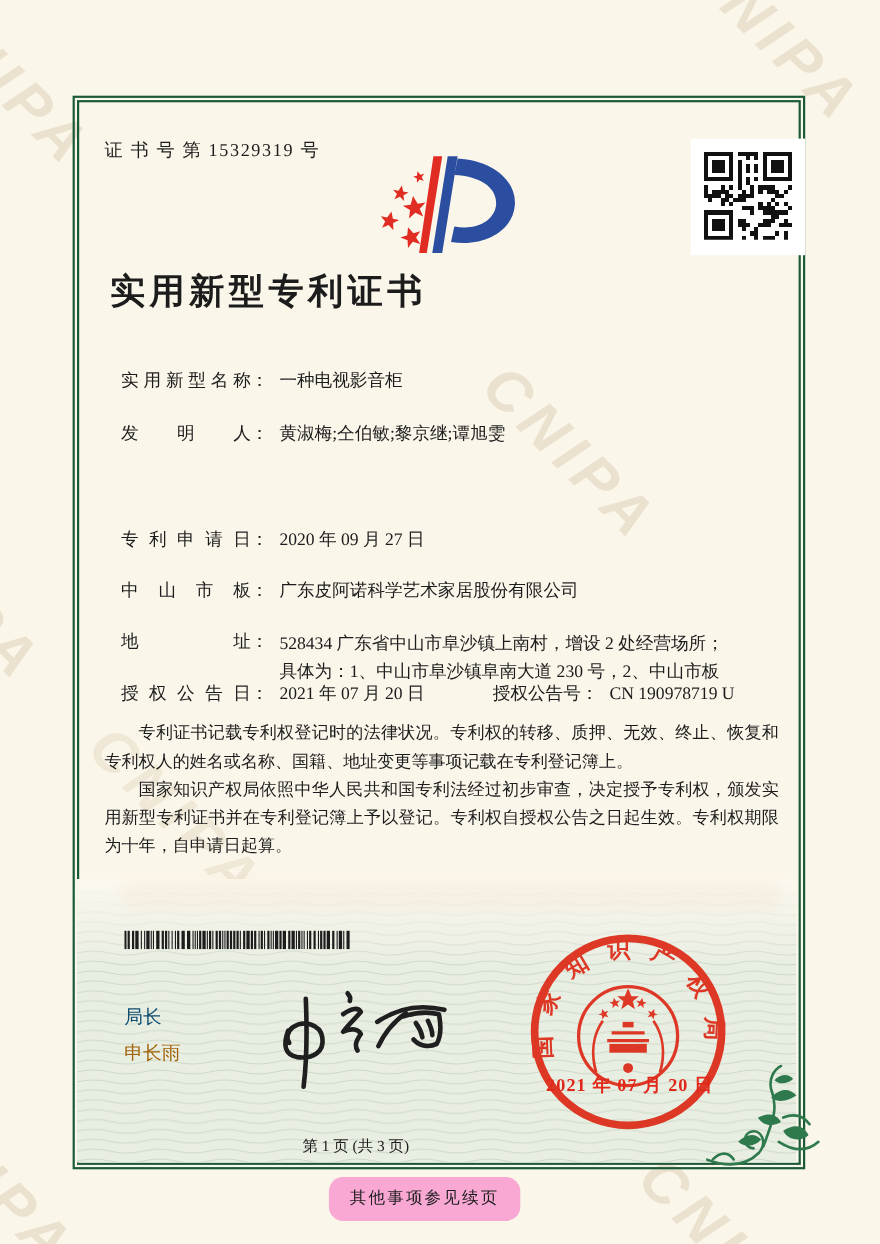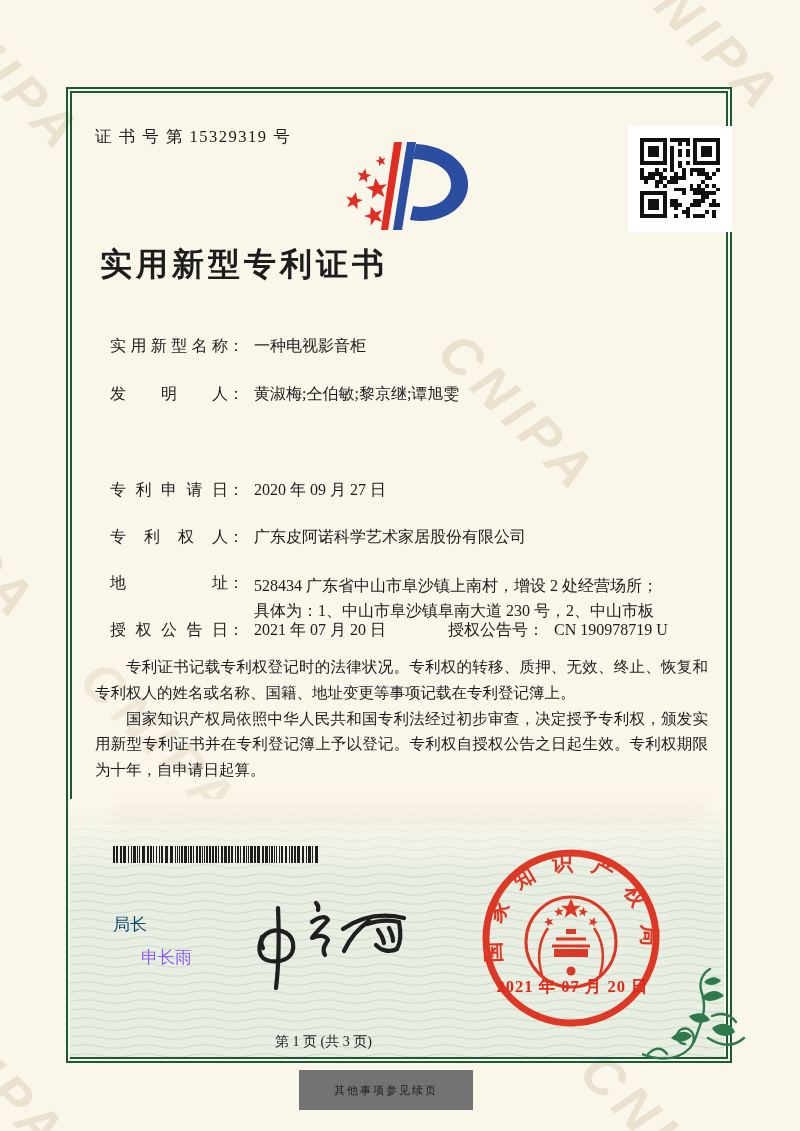--- a/index.html
+++ b/index.html
@@ -26,29 +26,29 @@
   .row .val{margin-left:10px;}
   .addr-lines{display:inline-block;vertical-align:top;margin-left:10px;line-height:25px;white-space:nowrap;}
   .grant2{margin-left:62px;}
   .body-text{position:absolute;left:95px;top:654px;width:613px;font-size:15.5px;line-height:25.8px;
              text-align:justify;}
   .body-text p{margin:0;text-indent:2em;}
   .barcode{position:absolute;left:113px;top:846px;}
   .officer-title{position:absolute;left:113px;top:913px;font-family:"Liberation Sans","DejaVu Sans",sans-serif;
                  font-size:17px;color:#0c4a6e;}
   .officer-name{position:absolute;left:113px;top:946px;font-family:"Liberation Sans","DejaVu Sans",sans-serif;
-                font-size:17px;color:#8b5cf6;margin-left:28px;}
+                font-size:17px;color:#a16207;}
   .signature{position:absolute;left:232px;top:882px;}
   .seal{position:absolute;left:478px;top:845px;}
   .seal-date{position:absolute;left:490px;top:976px;width:165px;text-align:center;
              font-size:16.5px;letter-spacing:1px;color:#e0291a;font-weight:600;z-index:3;}
   .ornament{position:absolute;left:642px;top:968px;z-index:3;}
   .page-info{position:absolute;left:275px;top:1033px;width:155px;text-align:left;font-size:14px;}
-  .cont-box{position:absolute;left:299px;top:1070px;width:174px;height:40px;background:#737373;
-            text-align:center;line-height:40px;font-size:11px;letter-spacing:2px;}
+  .cont-box{position:absolute;left:299px;top:1070px;width:174px;height:40px;background:#f9a8d4;
+            text-align:center;line-height:40px;font-size:15px;letter-spacing:2px;border-radius:13px;}
   .blush{position:absolute;left:110px;top:800px;width:600px;height:26px;background:rgba(226,130,95,0.06);
          filter:blur(6px);border-radius:13px;z-index:1;}
 </style>
 </head>
 <body>
 
 <div id="page">
 
   <div class="wm" style="left:-45px;top:-20px;">CNIPA</div>
   <div class="wm" style="left:655px;top:-60px;">CNIPA</div>
@@ -319,21 +319,21 @@
     <div class="row" style="top:336px;">
       <span class="lab">实用新型名称</span><span>：</span><span class="val">一种电视影音柜</span>
     </div>
     <div class="row" style="top:384px;">
       <span class="lab">发明人</span><span>：</span><span class="val">黄淑梅;仝伯敏;黎京继;谭旭雯</span>
     </div>
     <div class="row" style="top:480px;">
       <span class="lab">专利申请日</span><span>：</span><span class="val">2020 年 09 月 27 日</span>
     </div>
     <div class="row" style="top:527px;">
-      <span class="lab">专利权人</span><span>：</span><span class="val">广东皮阿诺科学艺术家居股份有限公司</span>
+      <span class="lab">中山市板</span><span>：</span><span class="val">广东皮阿诺科学艺术家居股份有限公司</span>
     </div>
     <div class="row" style="top:573px;">
       <span class="lab">地址</span><span>：</span><span class="addr-lines"><span>528434 广东省中山市阜沙镇上南村，增设 2 处经营场所；</span><br><span>具体为：1、中山市阜沙镇阜南大道 230 号，2、中山市板</span></span>
     </div>
     <div class="row" style="top:620px;">
       <span class="lab">授权公告日</span><span>：</span><span class="val">2021 年 07 月 20 日</span><span class="grant2">授权公告号</span><span>：</span><span class="val">CN 190978719 U</span>
     </div>
 
     <div class="body-text">
       <p>专利证书记载专利权登记时的法律状况。专利权的转移、质押、无效、终止、恢复和专利权人的姓名或名称、国籍、地址变更等事项记载在专利登记簿上。</p>

